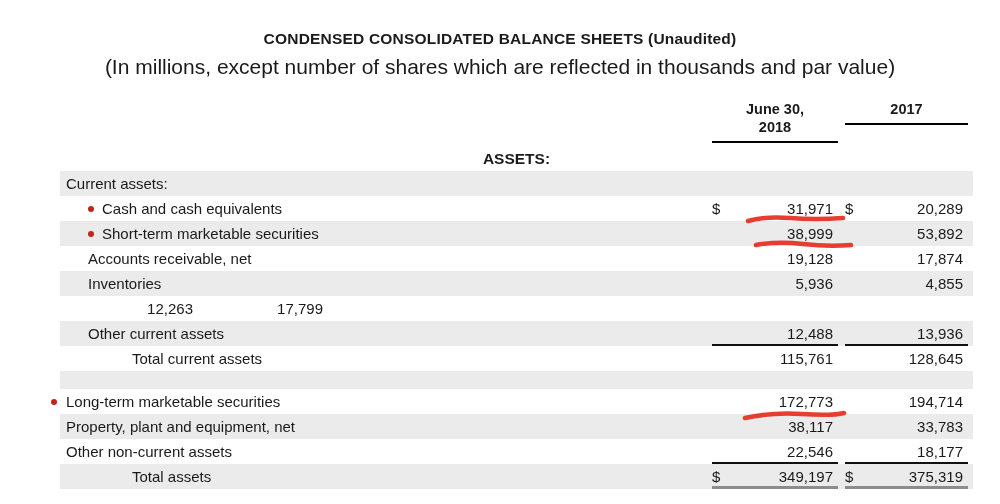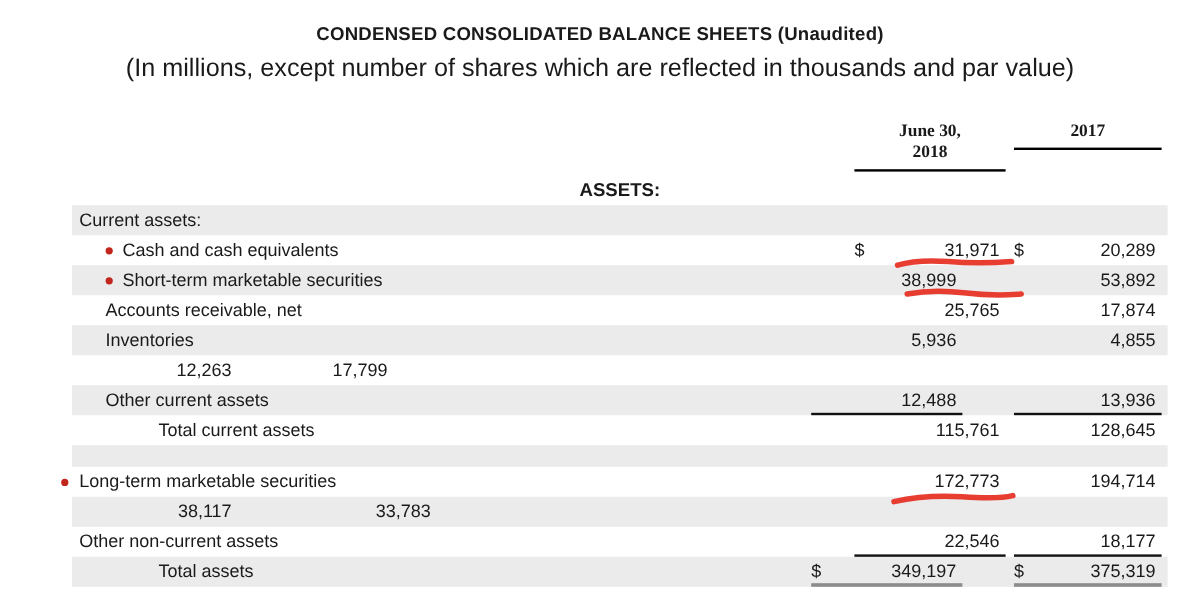--- a/index.html
+++ b/index.html
@@ -1,27 +1,27 @@
 <!DOCTYPE html>
 <html><head>
 <meta charset="utf-8">
 <style>
   * { margin:0; padding:0; box-sizing:border-box; }
   html,body { background:#fff; }
   body { font-family:"Liberation Sans", sans-serif; color:#1a1a1a; }
   .page { position:relative; width:1000px; height:504px; background:#fff; overflow:hidden; }
 
-  .doc-header { padding-top:8px; text-align:center;margin-top:12px; }
+  .doc-header { padding-top:30px; text-align:center; }
   .title { font-size:15.5px; font-weight:bold; letter-spacing:0.2px; }
   .subtitle { margin-top:7px; font-size:21px; }
 
   .table { position:absolute; left:60px; top:100px; width:913px; }
 
   .row { display:flex; align-items:center; height:25px; font-size:15px; }
-  .row.shaded { background:#ebebeb;gap:36px; }
+  .row.shaded { background:#ebebeb; }
   .spacer-row { height:18px; background:#ebebeb; }
 
   .label-cell { flex:1 1 auto; display:flex; align-items:center; padding-left:6px; position:relative; white-space:nowrap; }
   .label-cell.ind1 { padding-left:28px; }
   .label-cell.ind2 { padding-left:72px; }
 
   .vcell { position:relative; display:flex; align-items:center; justify-content:space-between; height:100%; }
   .vcell.c1 { width:140px; padding-left:12px; padding-right:7px; }
   .vcell.c2 { width:133px; padding-left:5px; padding-right:10px; }
   .num { margin-left:auto; }
@@ -29,21 +29,21 @@
   
   .vcell.u1::after, .vcell.u2::after, .vcell.uf::after {
     content:""; position:absolute; bottom:0; }
   .vcell.c1.u1::after, .vcell.c1.u2::after, .vcell.c1.uf::after { left:12px; right:2px; }
   .vcell.c2.u1::after, .vcell.c2.u2::after, .vcell.c2.uf::after { left:5px; right:5px; }
   .vcell.u1::after { border-bottom:2px solid #111; }
   .vcell.u2::after { border-bottom:2.5px solid #111; }
   .vcell.uf::after { border-bottom:3px solid #8c8c8c; }
 
   
-  .head-row { height:46px; align-items:flex-end;font-family:Liberation Serif, serif; }
+  .head-row { height:46px; align-items:flex-end; }
   .head-row .vcell { display:block; padding:0; }
   .hdr-inner { font-weight:bold; font-size:14.5px; line-height:18px; text-align:center;
                padding-bottom:5px; border-bottom:2px solid #000; }
   .c1 .hdr-inner { margin-left:12px; margin-right:2px; }
   .c2 .hdr-inner { margin-left:5px; margin-right:5px; }
 
   .section-row { height:25px; display:flex; align-items:center; justify-content:center;text-align:right; }
   .section-title { font-weight:bold; font-size:15.5px; }
 
   .bullet { width:6px; height:6px; border-radius:50%; background:#c1251b; margin-right:8px; flex:0 0 auto; }
@@ -125,21 +125,21 @@
           <span class="num">53,892</span>
         </div>
     </div>
 
     <div class="row">
       <div class="label-cell ind1">
           <span>Accounts receivable, net</span>
         </div>
       <div class="vcell c1">
           <span class="cur"></span>
-          <span class="num">25,765</span>
+          <span class="num">19,128</span>
         </div>
       <div class="vcell c2">
           <span class="cur"></span>
           <span class="num">17,874</span>
         </div>
     </div>
 
     <div class="row shaded">
       <div class="label-cell ind1">
           <span>Inventories</span>
@@ -204,20 +204,23 @@
           <span class="cur"></span>
           <span class="num">172,773</span>
         </div>
       <div class="vcell c2">
           <span class="cur"></span>
           <span class="num">194,714</span>
         </div>
     </div>
 
     <div class="row shaded">
+      <div class="label-cell">
+          <span>Property, plant and equipment, net</span>
+        </div>
       <div class="vcell c1">
           <span class="cur"></span>
           <span class="num">38,117</span>
         </div>
       <div class="vcell c2">
           <span class="cur"></span>
           <span class="num">33,783</span>
         </div>
     </div>
 

